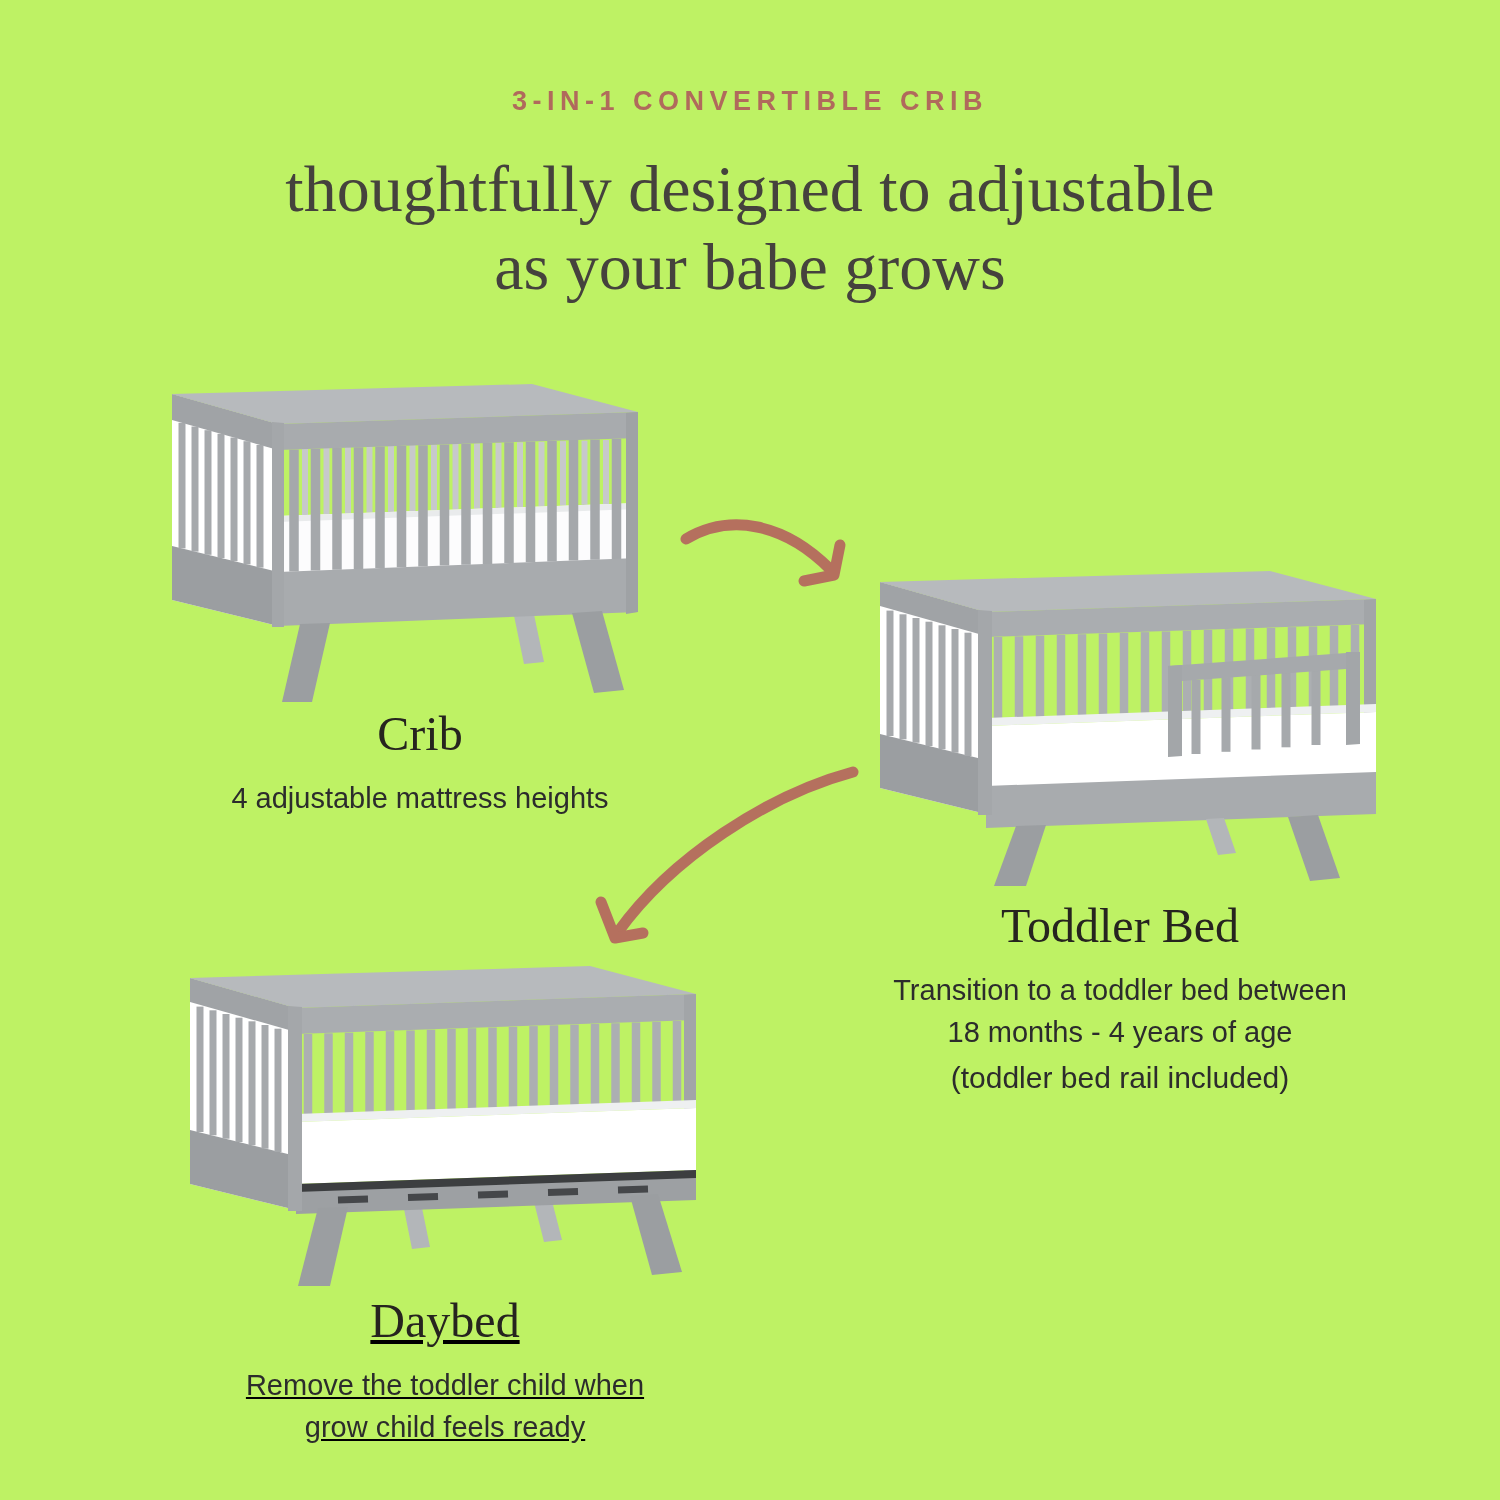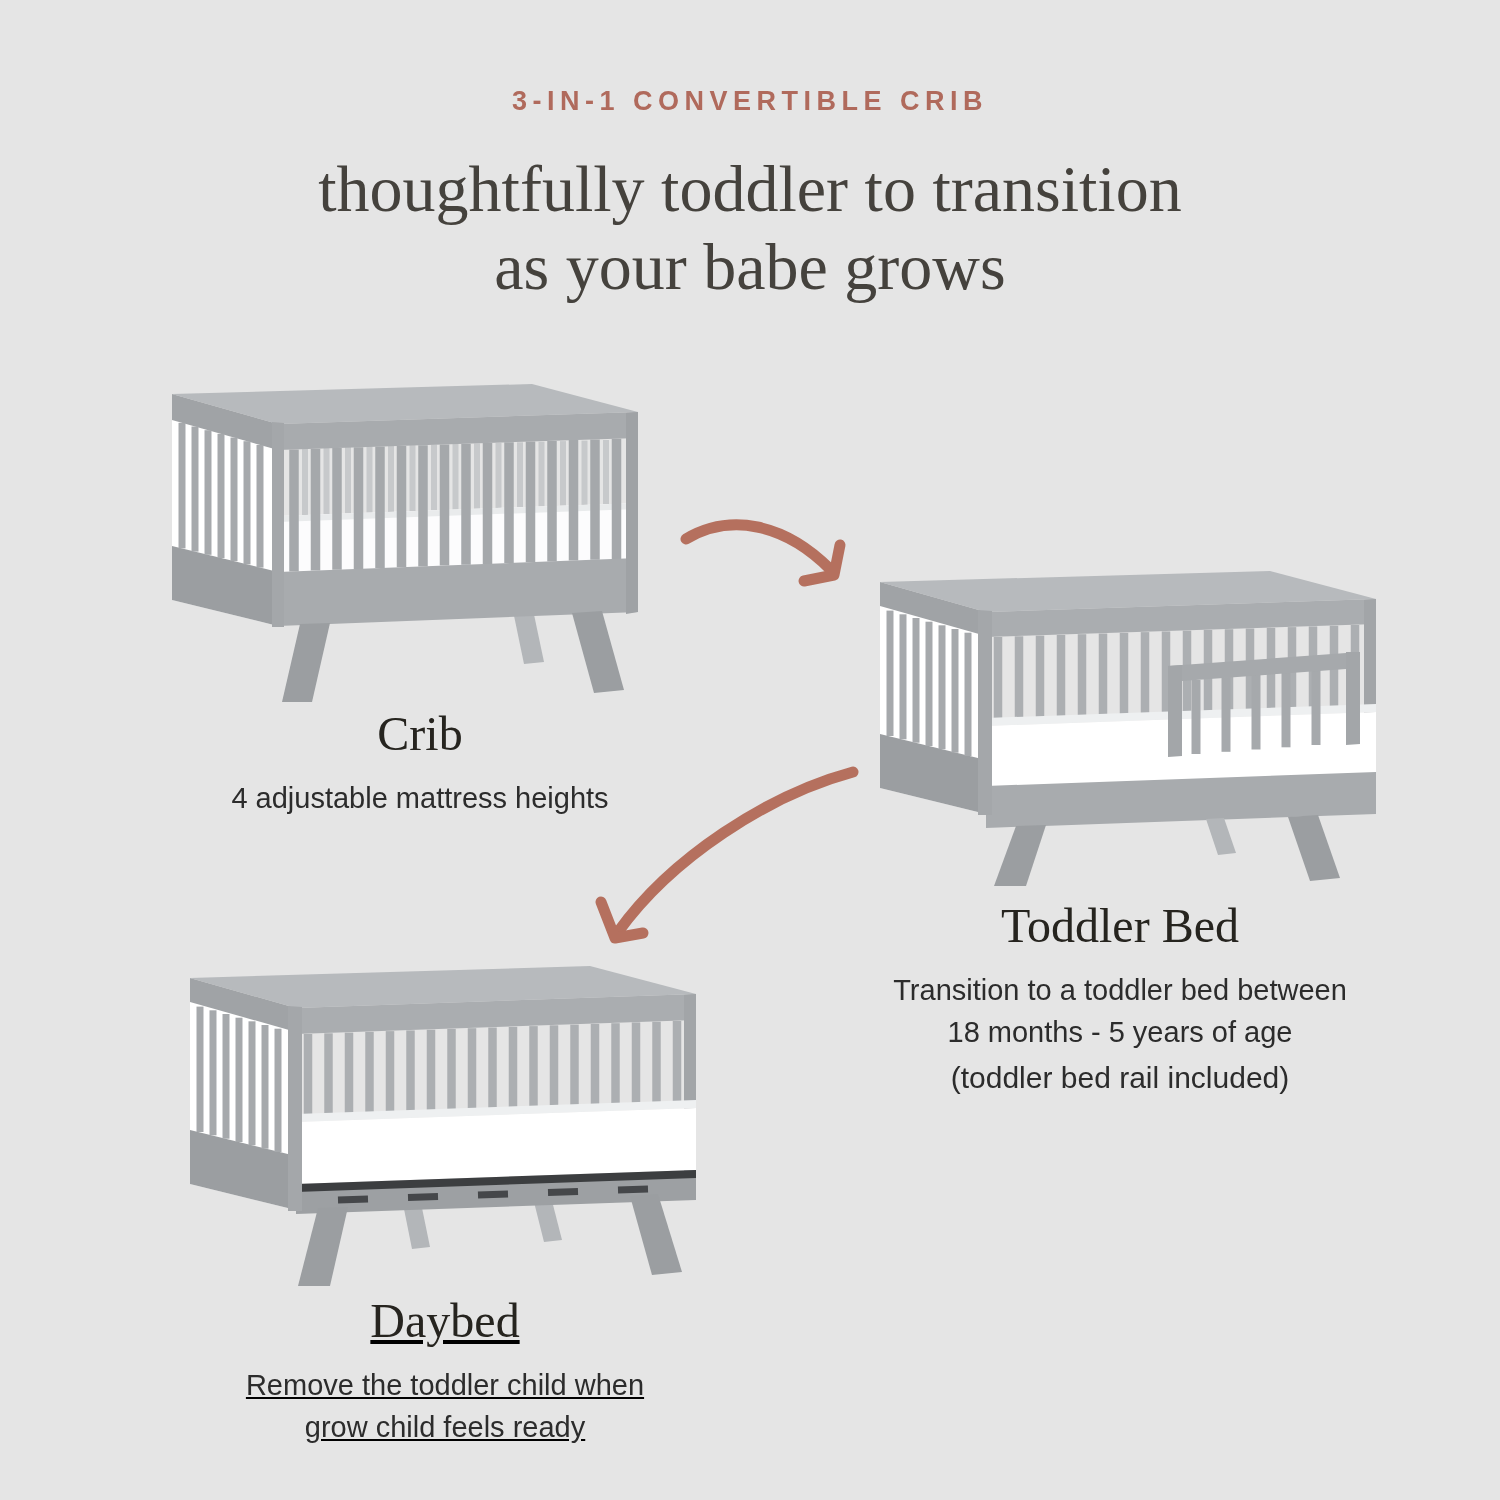--- a/index.html
+++ b/index.html
@@ -1,17 +1,17 @@
 <!DOCTYPE html>
 <html><head>
 <meta charset="utf-8">
 <style>
   html,body{margin:0;padding:0;background:#ffffff;}
   .canvas{
-    position:relative;width:1500px;height:1500px;background:#e5e5e5;overflow:hidden;
+    position:relative;width:1500px;height:1500px;background:#bef264;overflow:hidden;
     font-family:"Liberation Sans","DejaVu Sans",sans-serif;
   }
   .eyebrow{
     position:absolute;top:86px;left:0;width:1500px;text-align:center;
     font-size:27px;font-weight:700;letter-spacing:5.5px;color:#b06a5c;
   }
   .heading{
     position:absolute;top:150px;left:0;width:1500px;margin:0;text-align:center;
     font-family:"Liberation Serif","DejaVu Serif",serif;font-weight:400;
     font-size:66px;line-height:78px;color:#45423d;
@@ -35,21 +35,21 @@
   .stage-desc{font-size:29px;line-height:42px;color:#2c2c2c;text-align:center;}
   .stage-note{font-size:30px;line-height:34px;color:#2c2c2c;margin-top:8px;}
 </style>
 </head>
 <body>
 
 <div class="canvas">
 
   <div class="eyebrow">3-IN-1 CONVERTIBLE CRIB</div>
 
-  <h1 class="heading"><span>thoughtfully toddler to transition</span><br><span>as your babe grows</span></h1>
+  <h1 class="heading"><span>thoughtfully designed to adjustable</span><br><span>as your babe grows</span></h1>
 
   <svg class="fig fig-crib" viewBox="0 0 500 345">
     <g>
       <polygon points="12,34 118,64 118,266 12,240" fill="#ffffff"></polygon>
     </g>
     <polygon points="12,34 118,64 478,52 372,24" fill="#b7babd"></polygon>
     <g>
         <line x1="145" x2="145" y1="88.0" y2="155.0" stroke="#c7c9cb" stroke-width="6"></line>
         <line x1="166.5" x2="166.5" y1="87.4" y2="154.2" stroke="#c7c9cb" stroke-width="6"></line>
         <line x1="188" x2="188" y1="86.9" y2="153.4" stroke="#c7c9cb" stroke-width="6"></line>
@@ -252,21 +252,21 @@
     </g>
   </svg>
 
   <div class="stage-text crib-text">
     <div class="stage-title">Crib</div>
     <div class="stage-desc"><span>4 adjustable mattress heights</span><br></div>
   </div>
 
   <div class="stage-text toddler-text">
     <div class="stage-title">Toddler Bed</div>
-    <div class="stage-desc"><span>Transition to a toddler bed between</span><br><span>18 months - 5 years of age</span></div>
+    <div class="stage-desc"><span>Transition to a toddler bed between</span><br><span>18 months - 4 years of age</span></div>
     <div class="stage-note">(toddler bed rail included)</div>
   </div>
 
   <div class="stage-text daybed-text">
     <div class="stage-title">Daybed</div>
     <div class="stage-desc"><span>Remove the toddler child when</span><br><span>grow child feels ready</span></div>
   </div>
 
 </div>
 

